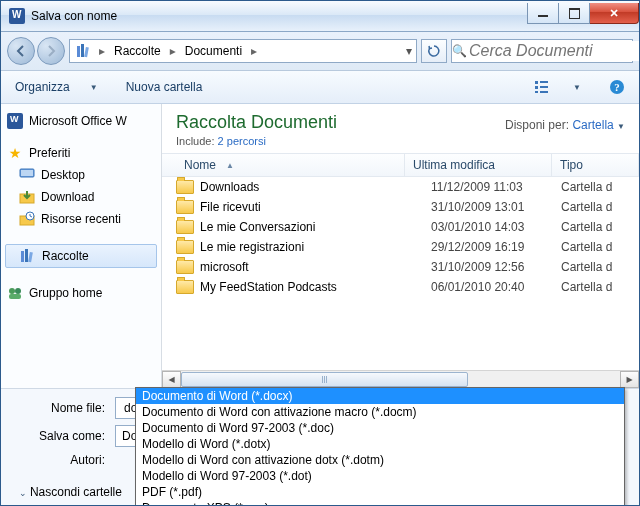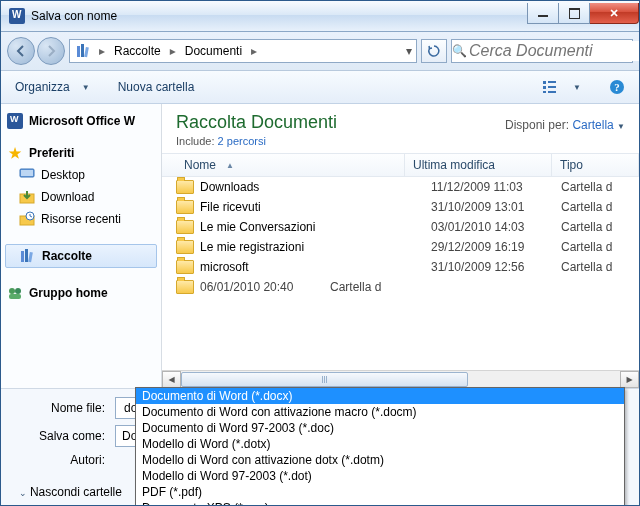--- a/index.html
+++ b/index.html
@@ -24,29 +24,29 @@
   .bc-icon { width:16px; height:16px; margin:0 4px; }
   .bc-seg { padding:0 6px; height:100%; display:flex; align-items:center; border-right:0; }
   .bc-sep { color:#666; padding:0 3px; }
   .bc-drop { margin-left:auto; padding:0 4px; color:#555; }
   .refresh-btn { width:24px; height:22px; border:1px solid #8fa9c6; background:linear-gradient(#fcfeff,#e6eef8); display:flex; align-items:center; justify-content:center; color:#3a5a7a; }
   .searchbox { width:180px; height:22px; border:1px solid #8fa9c6; background:#fff; display:flex; align-items:center; }
   .searchbox .mag { width:18px; color:#6a87a6; text-align:center; }
   .searchbox input { border:none; outline:none; flex:1; font-style:italic; color:#777; font-size:16px; font-family:inherit; }
   
   .toolbar { height:32px; background:linear-gradient(#f7fbff,#e5eef9); border-bottom:1px solid #c2d2e5; display:flex; align-items:center; padding:0 8px; gap:16px; }
-  .tb-item { color:#1b3f66; display:flex; align-items:center; gap:12px; padding:4px 6px; border-radius:2px; }
+  .tb-item { color:#1b3f66; display:flex; align-items:center; gap:20px; padding:4px 6px; border-radius:2px; }
   .tb-drop { font-size:8px; color:#3a5a7a; }
   .tb-spacer { flex:1; }
   .tb-icon { color:#3a5a7a; }
   
   .body { flex:1; display:flex; overflow:hidden; }
   .sidebar { width:160px; border-right:1px solid #d7dde4; padding:6px 0; background:#fbfdff; overflow:hidden; }
   .side-row { display:flex; align-items:center; gap:6px; padding:3px 6px 3px 18px; white-space:nowrap; overflow:hidden; }
-  .side-row.hdr { font-weight:bold; padding-left:6px; }
+  .side-row.hdr { font-weight:normal; padding-left:6px; }
   .side-row.sel { background:linear-gradient(#eaf3fe,#d6e7fb); border:1px solid #a5c5ea; border-radius:2px; margin:0 4px; padding-left:14px; }
   .side-ic { width:16px; height:16px; display:inline-flex; align-items:center; justify-content:center; }
   .star { color:#f7b500; font-size:14px; }
   .desktop-ic { color:#3a74b8; }
   .download-ic { color:#4a8b3a; }
   .recent-ic { color:#3a74b8; }
   .lib-ic { color:#3a74b8; }
   .home-ic { color:#3a8b5a; }
   .word-ic { width:16px; height:16px; background:#2b579a; border-radius:2px; position:relative; }
   .word-ic::after { content:"W"; color:#fff; font-size:9px; position:absolute; top:1px; left:3px; font-weight:bold; }
@@ -287,20 +287,21 @@
             <span class="ftype">Cartella d</span>
           </div>
           <div class="frow">
             <span class="fic"><span class="folder-ic"></span></span>
             <span class="fname">microsoft</span>
             <span class="fmod">31/10/2009 12:56</span>
             <span class="ftype">Cartella d</span>
           </div>
           <div class="frow">
             <span class="fic"><span class="folder-ic"></span></span>
+            <span class="fname">My FeedStation Podcasts</span>
             <span class="fmod">06/01/2010 20:40</span>
             <span class="ftype">Cartella d</span>
           </div>
         </div>
       <div class="hscroll">
         <div class="btn">◀</div>
         <div class="track">
           <div class="thumb">
             <span class="grip"></span>
               <span class="grip"></span>

